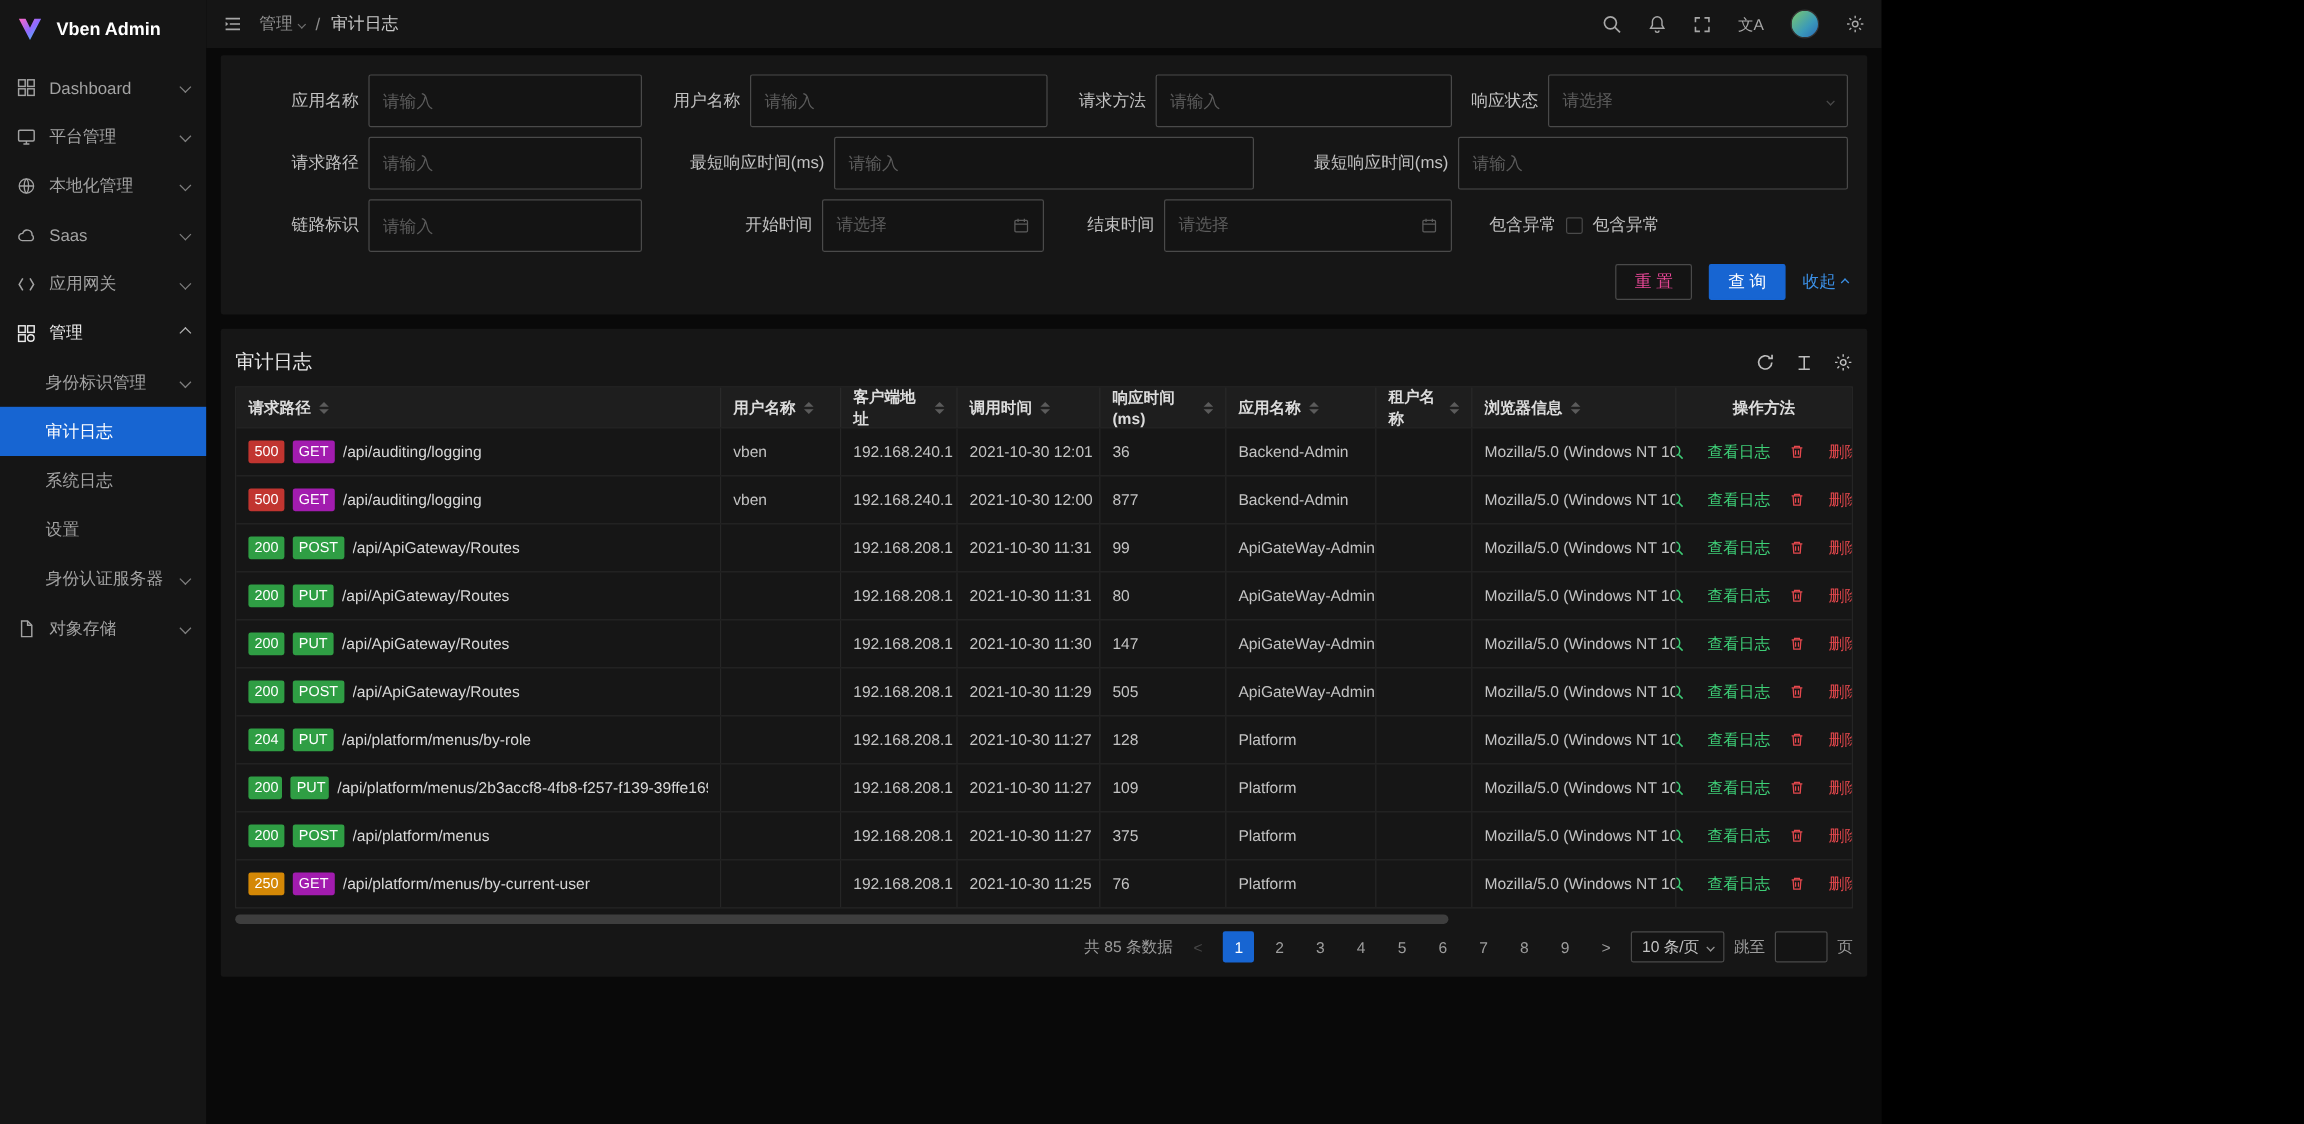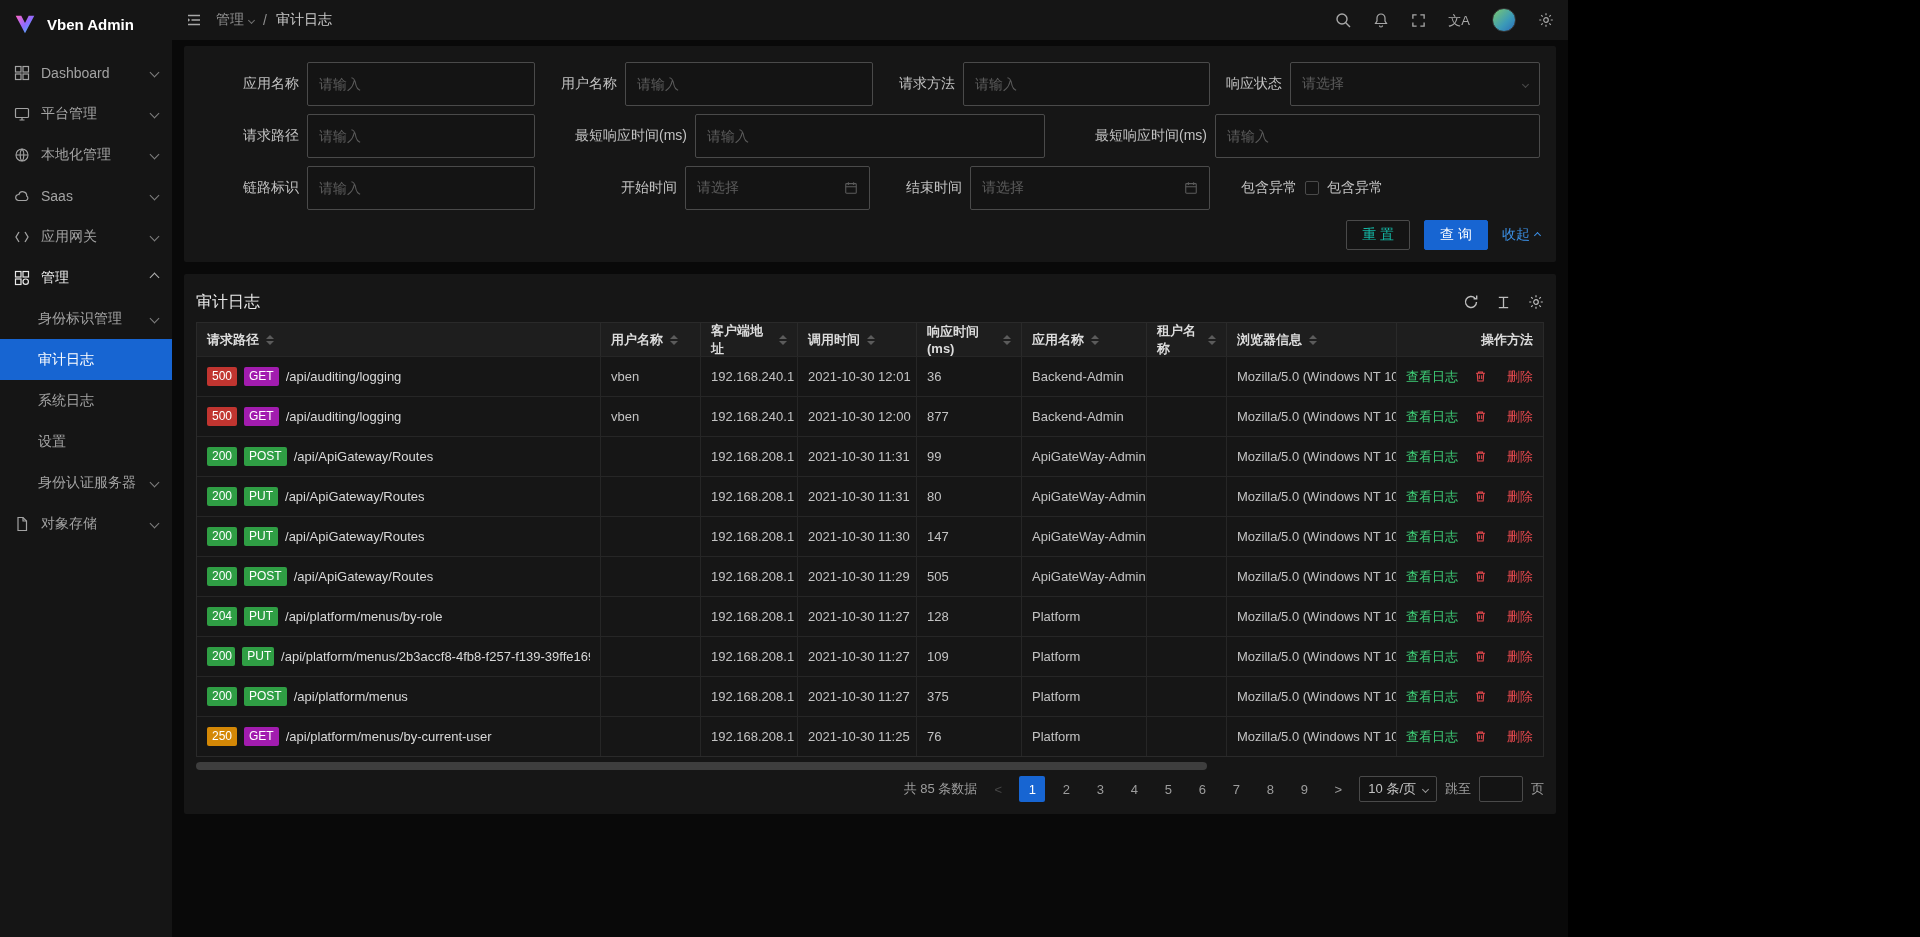--- a/index.html
+++ b/index.html
@@ -44,38 +44,38 @@
   .lw107{width:107px}.lw90{width:90px}.lw80{width:80px}.lw160{width:160px}.lw170{width:170px}.lw150{width:150px}.lw100{width:100px}.lw95{width:95px}
   .ipt { height:44px; background:#141414; border:1px solid #4a4a4a; border-radius:2px; color:#c9c9c9; font-size:14px; padding:0 11px; }
   input.ipt::placeholder { color:#5c5c5c; }
   .iw228{width:228px}.iw248{width:248px}.iw247{width:247px}.iw250{width:250px}.iw350{width:350px}.iw325{width:325px}.iw185{width:185px}.iw240{width:240px}
   .sel { display:flex; align-items:center; justify-content:space-between; cursor:pointer; color:#5c5c5c; }
   .ph { color:#5c5c5c; }
   .cbx { width:14px; height:14px; border:1px solid #4a4a4a; border-radius:2px; background:#141414; display:inline-block; cursor:pointer; }
   .cbx-lbl { color:#c2c2c2; font-size:14px; margin-left:8px; }
   .fbtns { display:flex; justify-content:flex-end; align-items:center; gap:14px; margin-top:10px; }
   .btn { height:30px; padding:0 15px; border-radius:2px; font-size:14px; display:flex; align-items:center; cursor:pointer; white-space:nowrap; }
-  .btn.ghost { background:#141414; border:1px solid #4a4a4a; color:#14b8a6; }
+  .btn.ghost { background:#141414; border:1px solid #4a4a4a; color:#ec4899; }
   .btn.primary { background:#1765d2; border:1px solid #1765d2; color:#fff; }
   .linkbtn { color:#3b8fe4; font-size:14px; display:flex; align-items:center; gap:5px; cursor:pointer; }
   .linkbtn .chev { opacity:1; }
 
   
   .grid-card { padding:8px 12px 6px; }
   .ghead { display:flex; align-items:center; height:40px; }
   .gtitle { color:#e9e9e9; font-size:16px; }
   .gtools { margin-left:auto; display:flex; align-items:center; gap:17px; color:#bdbdbd; }
   .gtools .tbi { color:#bdbdbd; }
   .tbl { border:1px solid #2a2a2a; }
   .thead { display:flex; background:#1e1e1e; height:33px; }
   .th { display:flex; align-items:center; gap:7px; padding:0 10px; color:#dcdcdc; font-size:13px; font-weight:bold; border-right:1px solid #2a2a2a; }
   .tr { display:flex; height:40px; border-top:1px solid #262626; background:#161616; }
   .td { display:flex; align-items:center; padding:0 10px; color:#c3c3c3; font-size:13px; border-right:1px solid #262626; overflow:hidden; white-space:nowrap; }
   .c1{width:404px}.c2{width:100px}.c3{width:97px}.c4{width:119px}.c5{width:105px}.c6{width:125px}.c7{width:80px}.c8{width:170px}
-  .c9{flex:1; border-right:0; justify-content:flex-end;}
+  .c9{flex:1; border-right:0; justify-content:center;}
   .sort { display:flex; flex-direction:column; gap:2px; }
   .tri-u { width:0; height:0; border-left:4px solid transparent; border-right:4px solid transparent; border-bottom:4px solid #5b5b5b; }
   .tri-d { width:0; height:0; border-left:4px solid transparent; border-right:4px solid transparent; border-top:4px solid #5b5b5b; }
   .badge { display:inline-block; min-width:26px; text-align:center; padding:2px 5px; border-radius:2px; font-size:12px; color:#fff; margin-right:7px; line-height:1.2; }
   .badge[data-variant="red"]{background:#c13530}
   .badge[data-variant="blue"]{background:#a21caf}
   .badge[data-variant="green"]{background:#2f9e44}
   .badge[data-variant="amber"]{background:#d48806}
   .path { color:#d8d8d8; overflow:hidden;text-align:right; }
   .act { display:flex; align-items:center; gap:20px; cursor:pointer; font-size:13px; }

